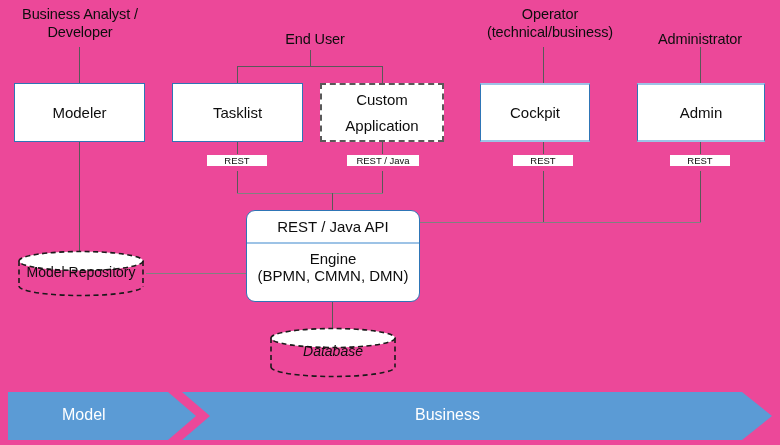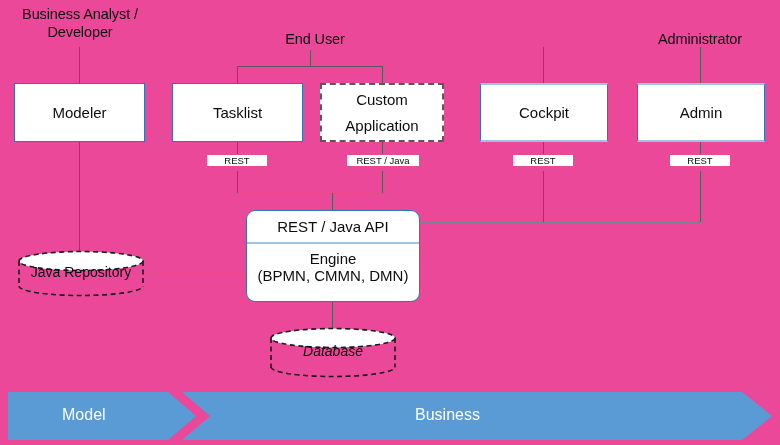--- a/index.html
+++ b/index.html
@@ -132,20 +132,22 @@
 </head>
 <body>
 
 <div id="canvas">
 
   <div class="role-label" style="left:0px; top:5px; width:160px;">Business Analyst /
 Developer</div>
 
   <div class="role-label" style="left:250px; top:30px; width:130px;">End User</div>
 
+  <div class="role-label" style="left:460px; top:5px; width:180px;">Operator
+(technical/business)</div>
 
   <div class="role-label" style="left:630px; top:30px; width:140px;">Administrator</div>
 
   <div class="vline" style="left:79px; top:47px; height:36px;"></div>
 
   <div class="vline" style="left:310px; top:50px; height:17px;"></div>
   <div class="hline dark" style="left:237px; top:66px; width:146px;"></div>
   <div class="vline" style="left:237px; top:66px; height:18px;"></div>
   <div class="vline" style="left:382px; top:66px; height:18px;"></div>
 
@@ -159,21 +161,21 @@
 
   <div class="box solid" style="left:172px; top:83px; width:131px; height:59px;">
     <span>Tasklist</span>
   </div>
 
   <div class="box dashed" style="left:320px; top:83px; width:124px; height:59px; white-space:pre-line; line-height:26px;">
     <span>Custom
 Application</span>
   </div>
 
-  <div class="box soft-horiz" style="left:480px; top:83px; width:128px; height:59px;">
+  <div class="box soft-horiz" style="left:480px; top:83px; width:110px; height:59px;">
     <span>Cockpit</span>
   </div>
 
   <div class="box soft-horiz" style="left:637px; top:83px; width:128px; height:59px;">
     <span>Admin</span>
   </div>
 
   <div class="vline" style="left:237px; top:142px; height:12px;"></div>
   <div class="proto" style="left:207px; top:155px; width:60px;">REST</div>
   <div class="vline" style="left:237px; top:171px; height:23px;"></div>
@@ -208,21 +210,21 @@
   <div class="vline" style="left:79px; top:142px; height:111px;"></div>
   <div class="hline" style="left:146px; top:273px; width:100px;"></div>
 
   <div class="cyl" style="left:16px; top:250px; width:130px; height:47px;">
     <svg width="130" height="47" viewBox="0 0 130 47">
       <ellipse cx="65" cy="11" rx="62" ry="9.5" fill="#ffffff" stroke="#1a1a1a" stroke-width="1.6" stroke-dasharray="5,3.5"></ellipse>
       <path d="M3,11 L3,36" fill="none" stroke="#1a1a1a" stroke-width="1.6" stroke-dasharray="5,3.5"></path>
       <path d="M127,11 L127,36" fill="none" stroke="#1a1a1a" stroke-width="1.6" stroke-dasharray="5,3.5"></path>
       <path d="M3,36 A62,9.5 0 0 0 127,36" fill="none" stroke="#1a1a1a" stroke-width="1.6" stroke-dasharray="5,3.5"></path>
     </svg>
-    <div class="cyl-label" style="top:14px;">Java Repository</div>
+    <div class="cyl-label" style="top:14px;">Model Repository</div>
   </div>
 
   <div class="vline" style="left:332px; top:302px; height:27px;"></div>
 
   <div class="cyl" style="left:268px; top:327px; width:130px; height:52px;font-style:italic;">
     <svg width="130" height="52" viewBox="0 0 130 52">
       <ellipse cx="65" cy="11" rx="62" ry="9.5" fill="#ffffff" stroke="#1a1a1a" stroke-width="1.6" stroke-dasharray="5,3.5"></ellipse>
       <path d="M3,11 L3,40" fill="none" stroke="#1a1a1a" stroke-width="1.6" stroke-dasharray="5,3.5"></path>
       <path d="M127,11 L127,40" fill="none" stroke="#1a1a1a" stroke-width="1.6" stroke-dasharray="5,3.5"></path>
       <path d="M3,40 A62,9.5 0 0 0 127,40" fill="none" stroke="#1a1a1a" stroke-width="1.6" stroke-dasharray="5,3.5"></path>

